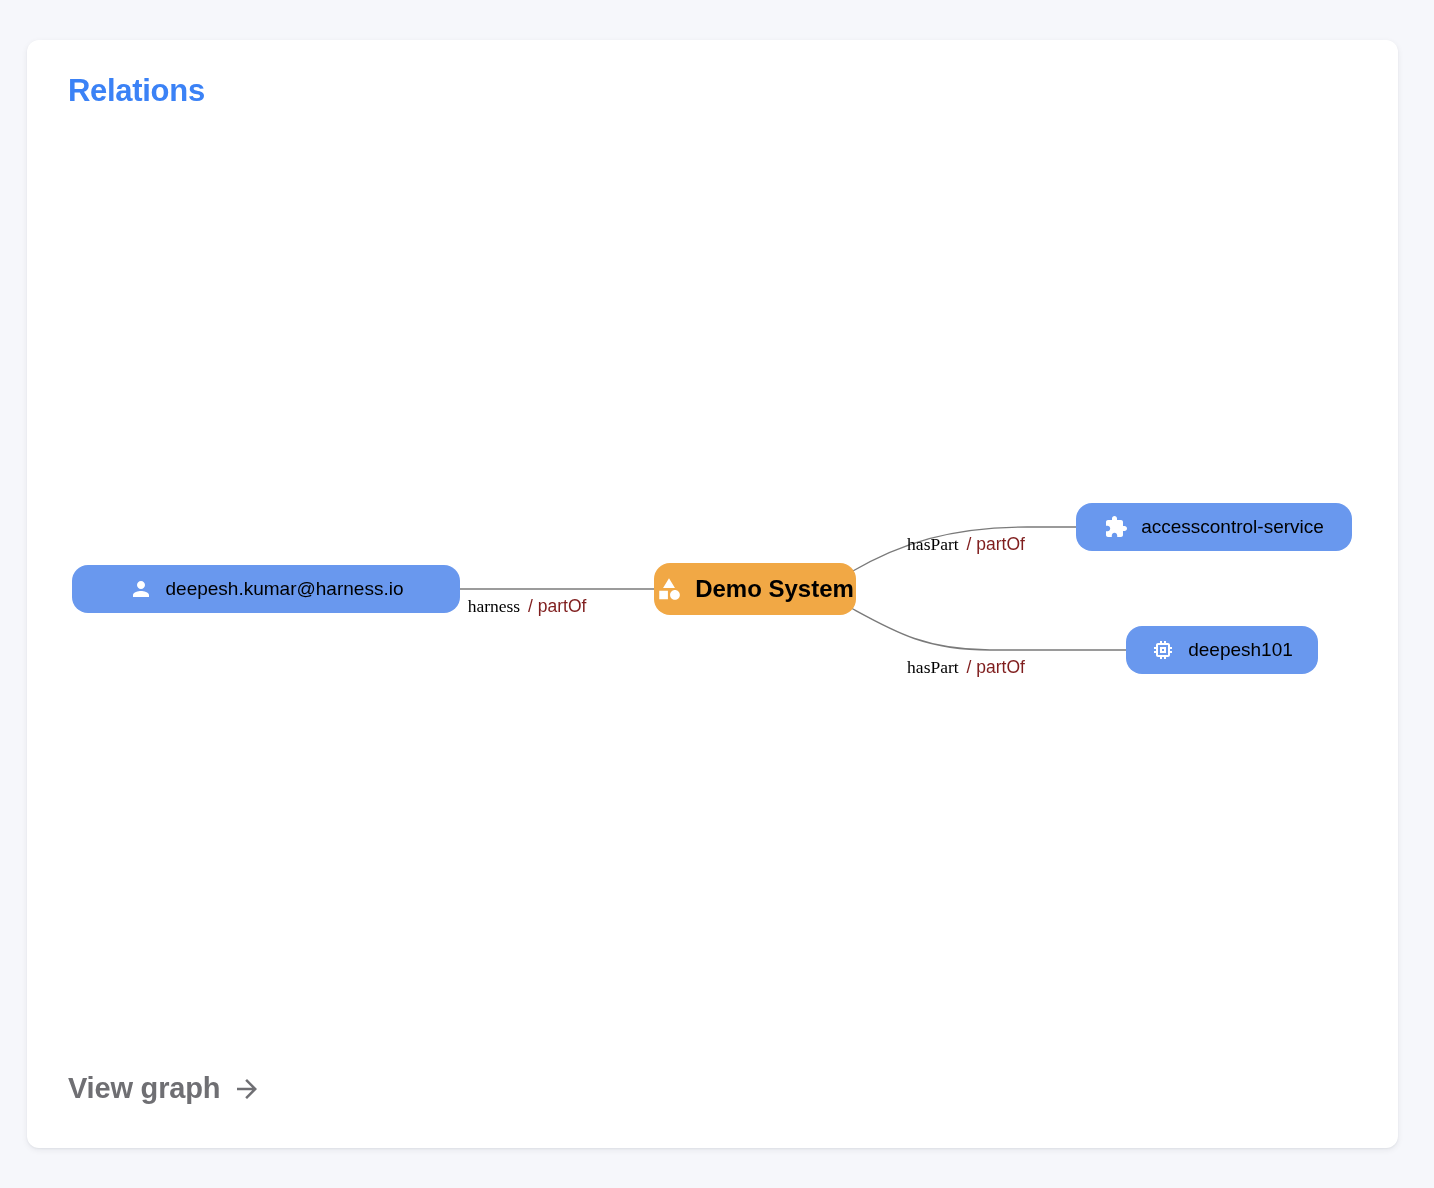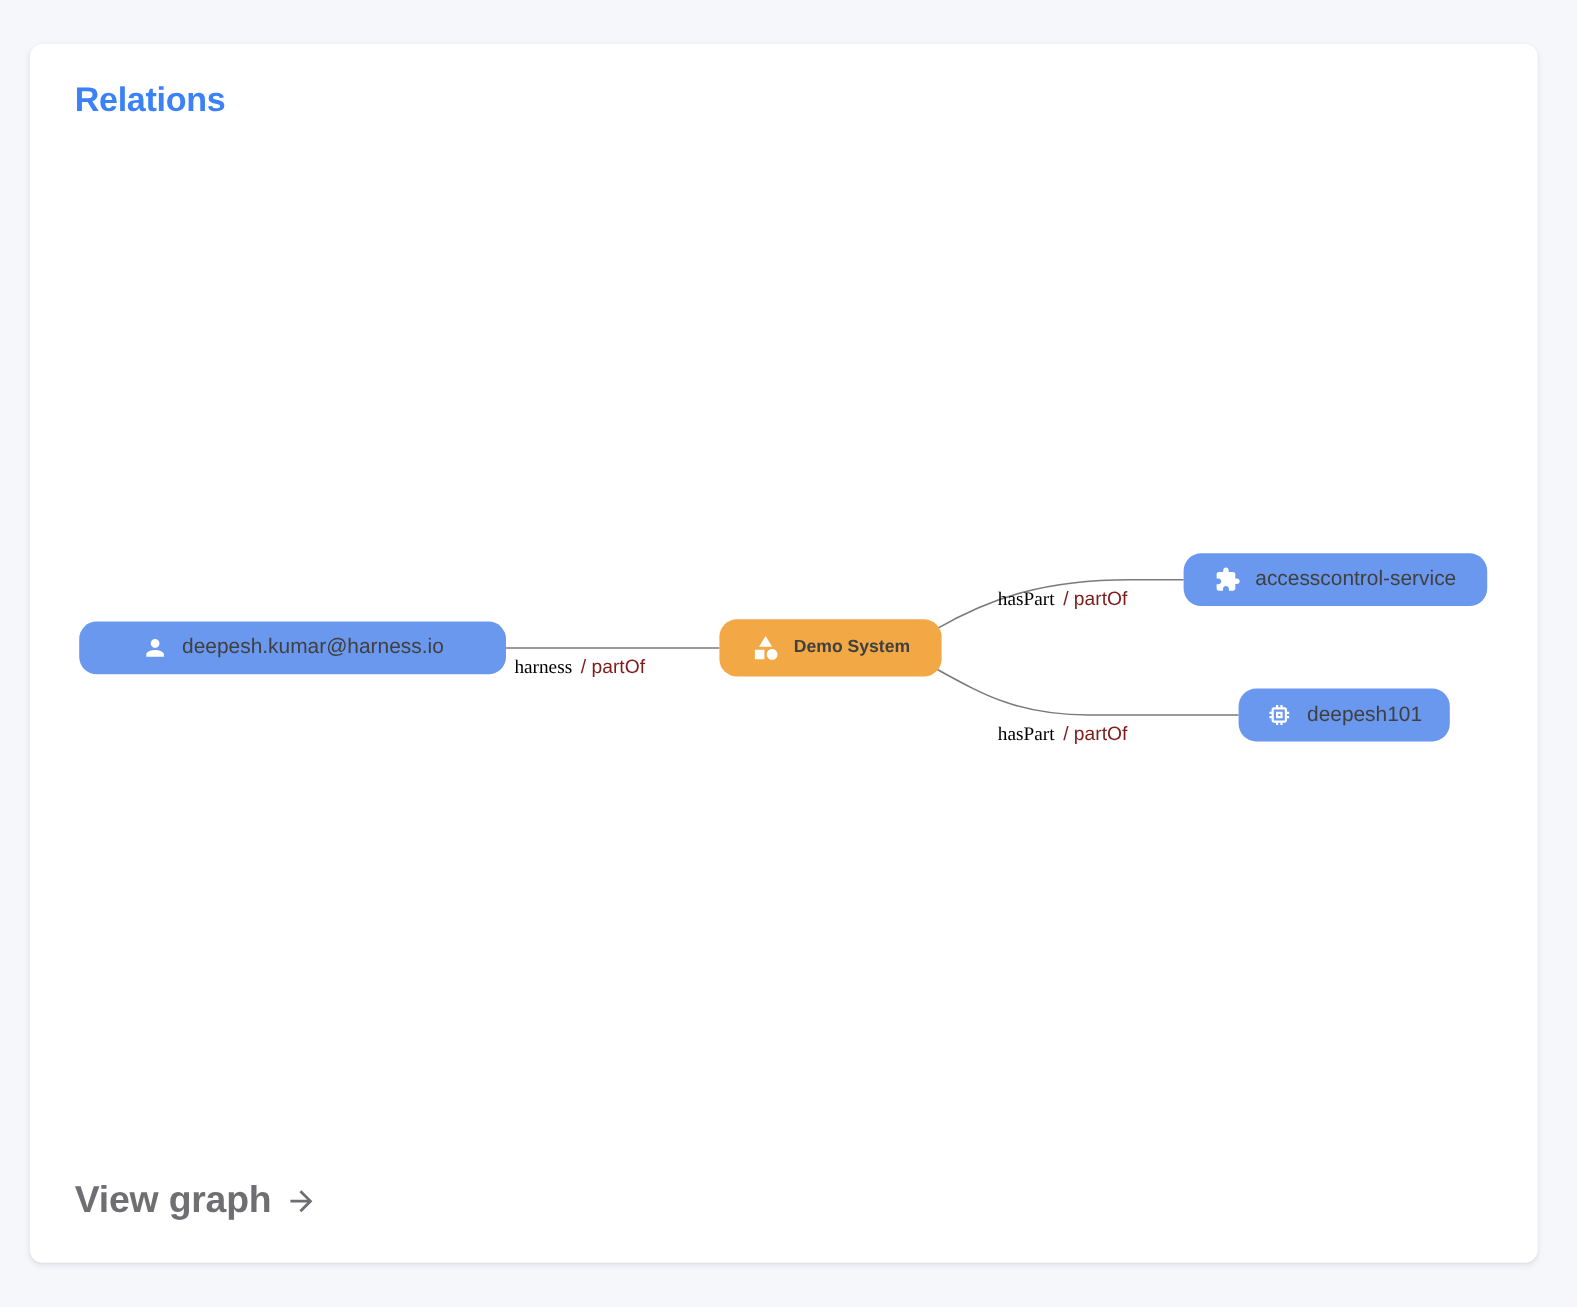--- a/index.html
+++ b/index.html
@@ -42,40 +42,40 @@
     left: 0;
     top: 0;
   }
   .node {
     position: absolute;
     display: flex;
     align-items: center;
     justify-content: center;
     gap: 13px;
     border-radius: 16px;
-    color: #404040;
+    color: #000000;
     cursor: pointer;
     box-sizing: border-box;
   }
   .node-icon {
     display: flex;
     align-items: center;
     justify-content: center;
   }
   .node-icon svg {
     display: block;
     fill: #FFFFFF;
   }
   .node-label {
     font-size: 19px;
     white-space: nowrap;
   }
   .node-user            { left: 45px;   top: 525px; width: 388px; height: 48px; background: #6998EE; }
   .node-demo-system     { left: 627px;  top: 523px; width: 202px; height: 52px; background: #F1A845; }
-  .node-demo-system .node-label { font-weight: 700; font-size: 16px; text-align: right; }
+  .node-demo-system .node-label { font-weight: 700; font-size: 24px; text-align: right; }
   .node-accesscontrol   { left: 1049px; top: 463px; width: 276px; height: 48px; background: #6998EE; }
   .node-deepesh101      { left: 1099px; top: 586px; width: 192px; height: 48px; background: #6998EE; }
   .edge-label {
     position: absolute;
     transform: translateX(-50%);
     font-size: 17.5px;
     line-height: 22px;
     white-space: nowrap;
   }
   .edge-label .lp { color: #000000; font-family: Liberation Serif, serif; }
@@ -84,21 +84,21 @@
   .edge-label-haspart-top    { left: 939px; top: 493px; }
   .edge-label-haspart-bottom { left: 939px; top: 616px; }
   .view-graph {
     position: absolute;
     left: 41px;
     top: 1032px;
     display: flex;
     align-items: center;
     gap: 12px;
     color: #6F6F73;
-    font-size: 34px;
+    font-size: 29px;
     font-weight: 600;
     cursor: pointer;
     letter-spacing: -0.2px;
   }
   .view-graph svg {
     display: block;
     fill: #6F6F73;
   }
 </style>
 </head>

